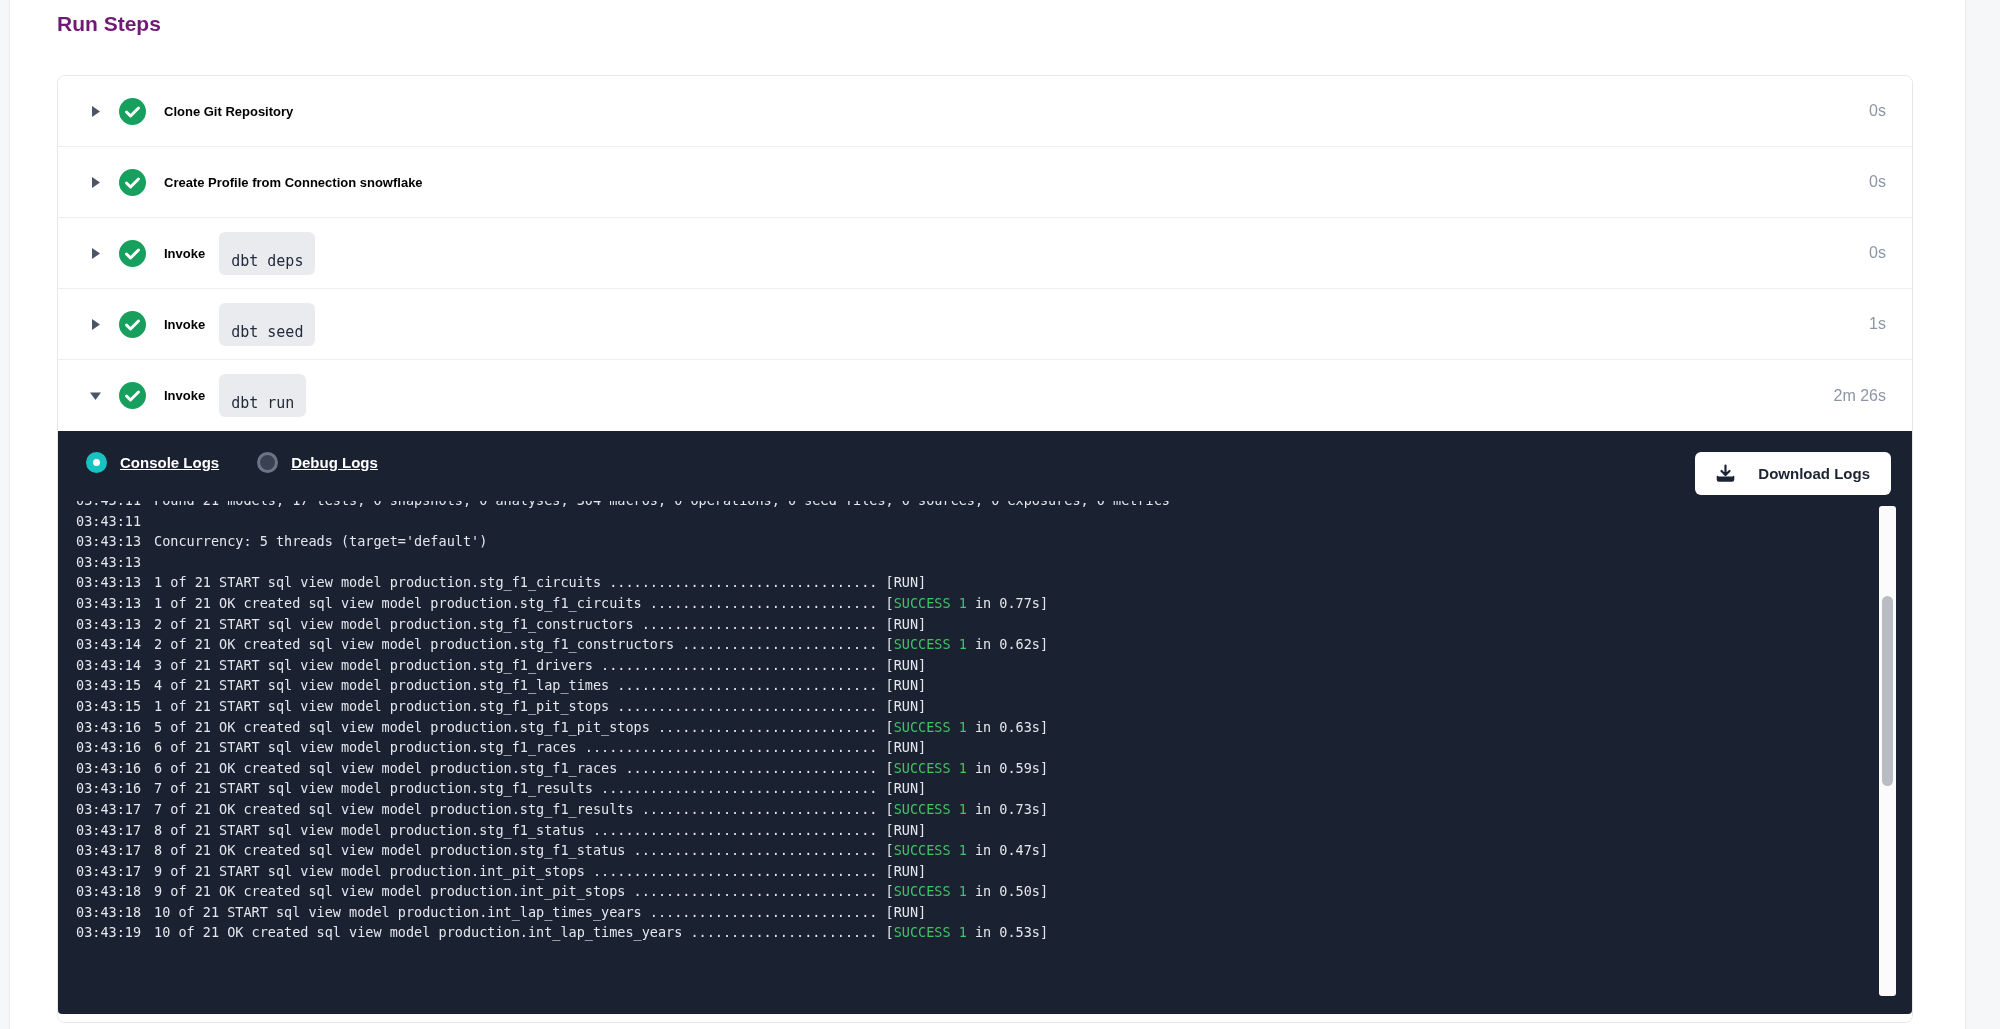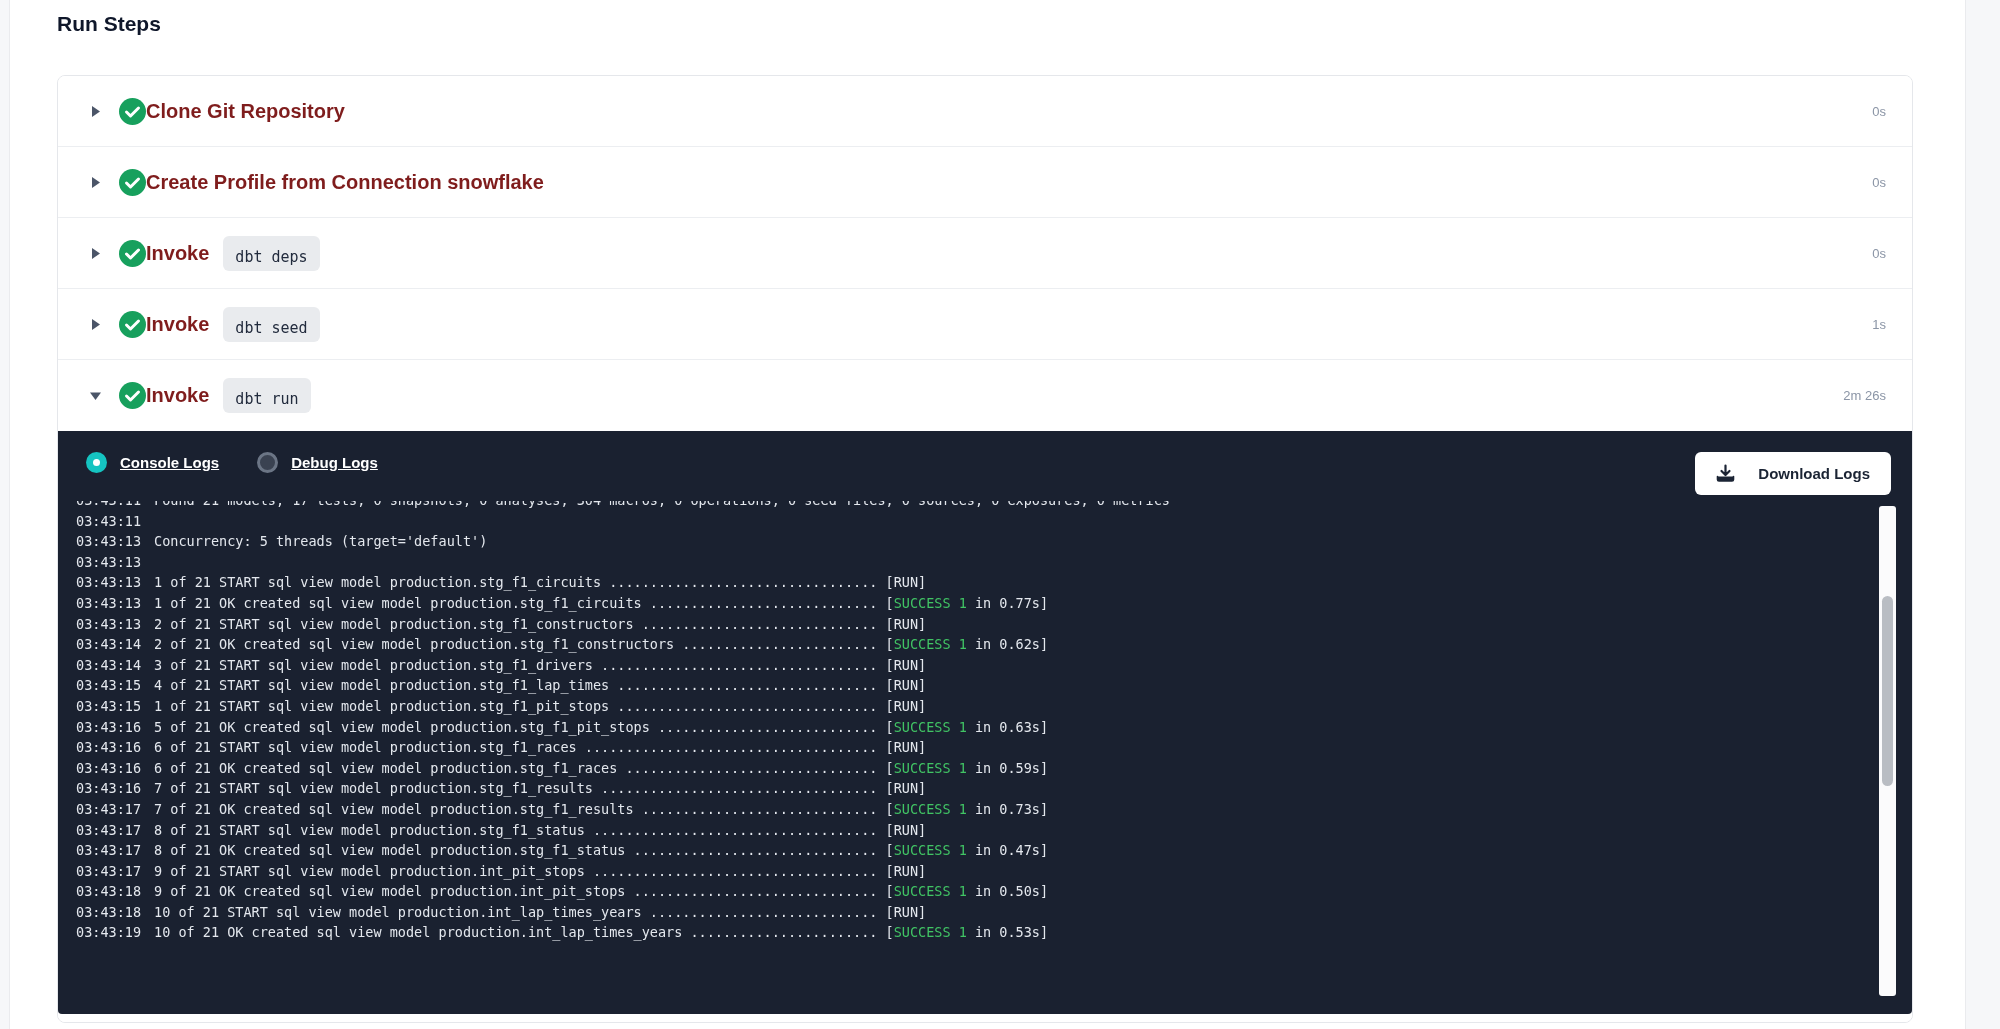--- a/index.html
+++ b/index.html
@@ -4,37 +4,37 @@
 <style>
   * { box-sizing: border-box; }
   html,body { margin:0; padding:0; background:#ffffff; }
   body { font-family:"Liberation Sans", sans-serif; }
 
   .stage { position:relative; width:2000px; height:1029px; background:#fff; overflow:hidden; }
 
   .gutter-left  { position:absolute; left:0; top:0; width:10px; height:100%; background:#f6f7f9; border-right:1px solid #eaebee; }
   .gutter-right { position:absolute; left:1965px; top:0; width:35px; height:100%; background:#f6f7f9; border-left:1px solid #eaebee; }
 
-  .page-title { position:absolute; left:57px; top:12px; font-size:21px; font-weight:700; color:#0f172a; }
+  .page-title { position:absolute; left:57px; top:12px; font-size:21px; font-weight:700; color:#701a75; }
 
   .card { position:absolute; left:57px; top:75px; width:1856px; border:1px solid #e5e7eb; border-radius:8px; background:#fff; overflow:hidden; }
 
   .step-row { height:71px; display:flex; align-items:center; padding:0 26px 0 31px; border-bottom:1px solid #eceef1; background:#fff; }
   .step-row.expanded { border-bottom:none; }
 
   .caret { width:13px; height:13px; flex:0 0 13px; display:flex; align-items:center; justify-content:center; cursor:pointer; }
   .caret svg { display:block; }
 
   .check { width:27px; height:27px; margin-left:17px; flex:0 0 27px; }
   .check svg { display:block; }
 
-  .step-label { font-size:20px; font-weight:700; color:#7f1d1d; }
-  .chip { margin-left:14px; background:#e9ebee; border-radius:6px; padding:12px 12px 5px;
+  .step-label { margin-left:18px; font-size:13px; font-weight:700; color:#000000; }
+  .chip { margin-left:14px; background:#e9ebee; border-radius:6px; padding:20px 12px 5px;
           font-family:"DejaVu Sans Mono", monospace; font-size:15px; color:#222b3d; }
-  .duration { margin-left:auto; font-size:13px; color:#8b95a6; }
+  .duration { margin-left:auto; font-size:16px; color:#8b95a6; }
 
   .console { position:relative; height:583px; background:#1a2130; border-radius:0 0 4px 4px; }
   .card-bottom-pad { height:8px; background:#fff; }
 
   .radio-group { position:absolute; left:28px; top:21px; display:flex; align-items:center; gap:38px; }
   .radio { display:flex; align-items:center; gap:13px; cursor:pointer; }
   .radio-circle { width:21px; height:21px; border-radius:50%; position:relative; }
   .radio-circle.sel { background:#15c4c1; }
   .radio-circle.sel::after { content:""; position:absolute; left:7px; top:7px; width:7px; height:7px; border-radius:50%; background:#ffffff; }
   .radio-circle.unsel { border:3px solid #6b7585; background:#3a4251; }

